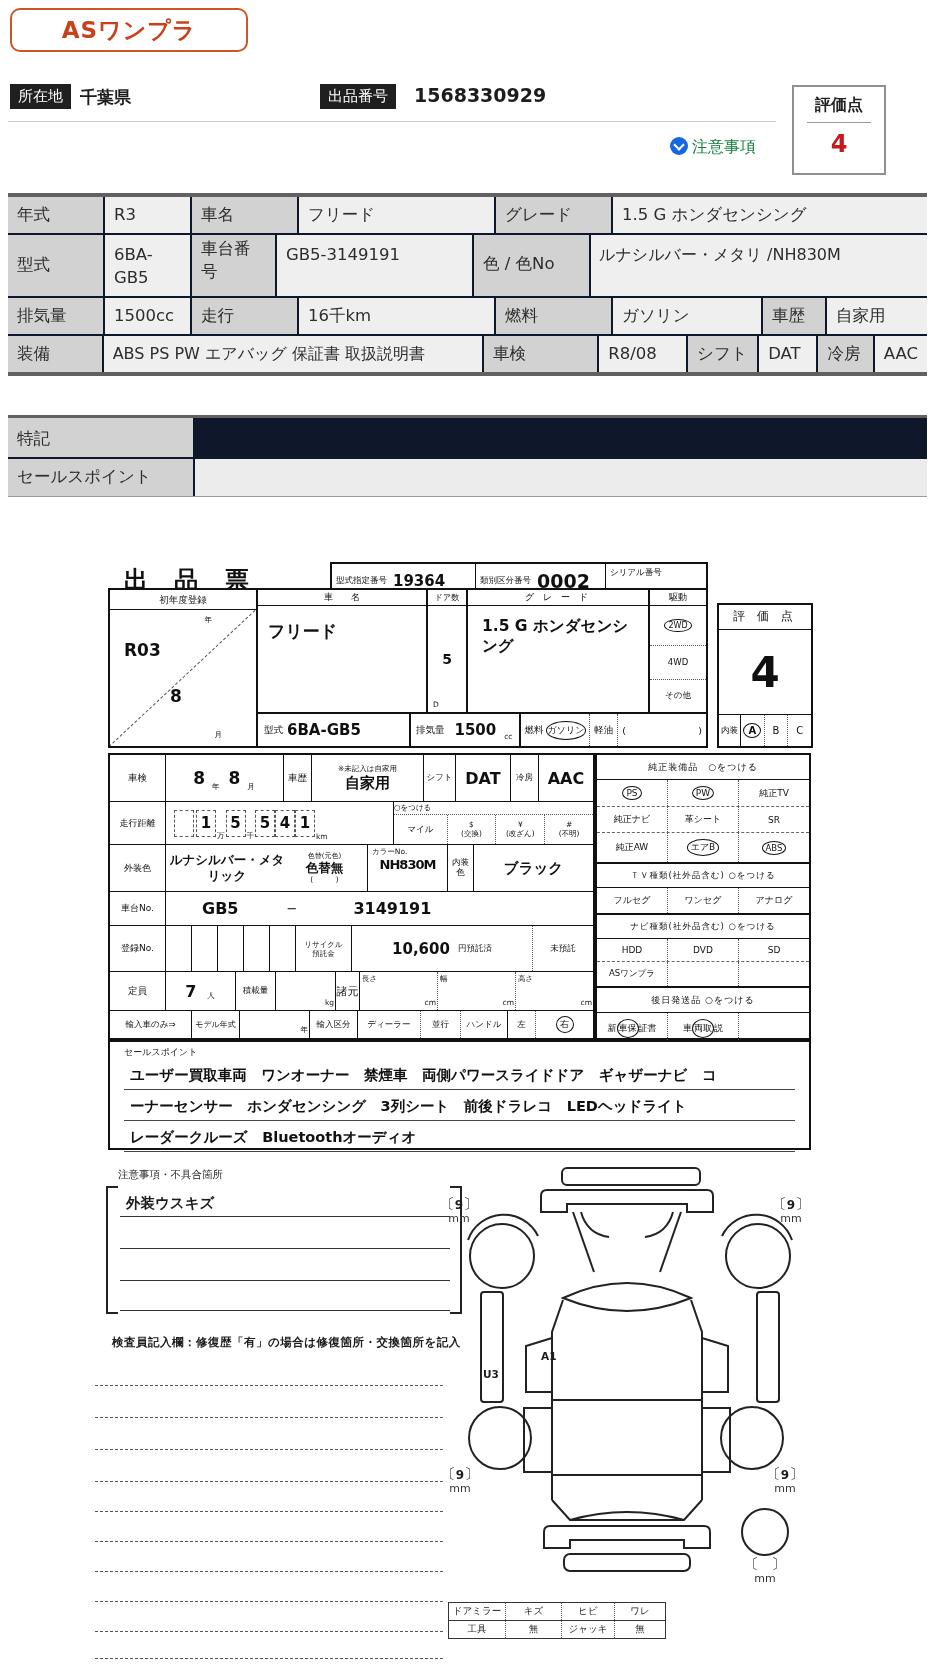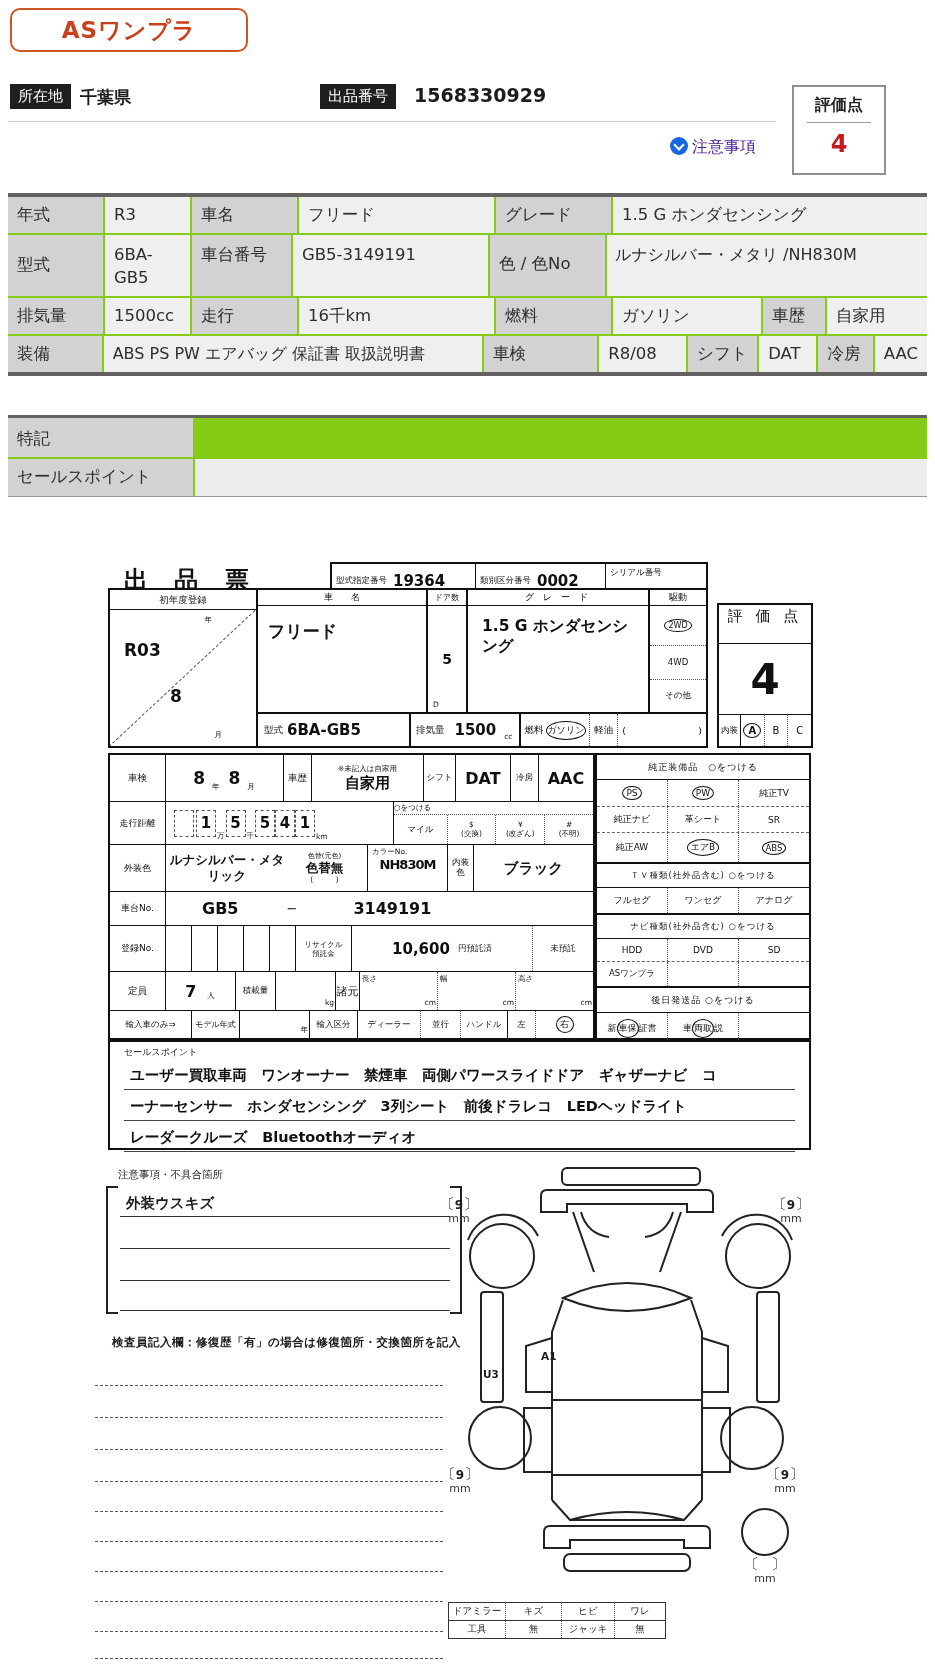--- a/index.html
+++ b/index.html
@@ -11,23 +11,23 @@
 .ctr{display:flex;align-items:center;justify-content:center}
 .b{font-weight:bold}
 .chip{background:#1f1f1f;color:#fff;font-size:15px;padding:3px 8px;display:inline-block}
 .badge{border:2px solid #cf5426;border-radius:10px;color:#c8411c;font-size:23px;font-weight:bold;letter-spacing:1px}
 .scorebox{border:2px solid #8f8f8f;background:#fff}
 .scorebox .lab{font-size:16px;font-weight:bold;text-align:center;padding:8px 0 6px;color:#222}
 .scorebox .dv{border-top:1px solid #9a9a9a;margin:0 13px}
 .scorebox .val{font-size:24px;font-weight:bold;text-align:center;padding:7px 0;color:#c41a1f}
 .chev{width:18px;height:18px;border-radius:50%;background:#1766e2;position:relative;display:inline-block;vertical-align:-3px;margin-right:4px}
 .chev::after{content:"";position:absolute;left:5px;top:4px;width:6px;height:6px;border-right:2px solid #fff;border-bottom:2px solid #fff;transform:rotate(45deg)}
-.notice{color:#4c1d95;font-size:16px;text-decoration:none}
-
-.stable{background:#84cc16}
+.notice{color:#15803d;font-size:16px;text-decoration:none}
+
+.stable{background:#0f172a}
 .srow{display:flex;margin-top:2px}
 .srow:first-child{margin-top:0}
 .scell{font-size:16.5px;color:#2d2d2d;padding:7px 9px;display:flex;align-items:center;margin-left:2px;line-height:1.35}
 .scell:first-child{margin-left:0}
 .lab1{background:#d2d2d2}
 .val1{background:#efefef}
 
 .sheet,.sheet *{color:#101010}
 .shbx{border:2.5px solid #111;background:#fff}
 .shdr{font-size:9px;text-align:center}
@@ -90,21 +90,21 @@
       <div class="scell lab1" style="width:95px">年式</div>
       <div class="scell val1" style="width:85px">R3</div>
       <div class="scell lab1" style="width:105px">車名</div>
       <div class="scell val1" style="width:195px">フリード</div>
       <div class="scell lab1" style="width:115px">グレード</div>
       <div class="scell val1" style="flex:1">1.5 G ホンダセンシング</div>
     </div>
     <div class="srow">
       <div class="scell lab1" style="width:95px">型式</div>
       <div class="scell val1" style="width:85px;align-items:flex-start;padding-top:9px">6BA-GB5</div>
-      <div class="scell lab1" style="width:99px;align-items:flex-start;padding-top:9px">車台番号</div>
+      <div class="scell lab1" style="width:83px;align-items:flex-start;padding-top:3px">車台番号</div>
       <div class="scell val1" style="width:195px;align-items:flex-start;padding-top:9px">GB5-3149191</div>
       <div class="scell lab1" style="width:115px;align-items:flex-start;padding-top:18px">色 / 色No</div>
       <div class="scell val1" style="flex:1;align-items:flex-start;padding-top:9px;padding-left:8px;padding-right:4px;font-size:16px">ルナシルバー・メタリ /NH830M</div>
     </div>
     <div class="srow">
       <div class="scell lab1" style="width:95px">排気量</div>
       <div class="scell val1" style="width:85px">1500cc</div>
       <div class="scell lab1" style="width:105px">走行</div>
       <div class="scell val1" style="width:195px">16千km</div>
       <div class="scell lab1" style="width:115px">燃料</div>
@@ -138,29 +138,29 @@
 
     <div class="a b" style="left:124px;top:564px;font-size:24px;letter-spacing:9px">出 品 票</div>
 
     <div class="a shbx flx" style="left:330px;top:562px;width:378px;height:37px;border-width:2px">
       <div class="flx br" style="width:144px;align-items:center;padding:0 4px">
         <span class="sm">型式指定番号</span>
         <span class="b" style="font-size:15px;margin-left:6px">19364</span>
       </div>
       <div class="flx br" style="width:130px;align-items:center;padding:0 4px">
         <span class="sm">類別区分番号</span>
-        <span class="b" style="font-size:15px;margin-left:6px">0002</span>
+        <span class="b" style="font-size:19px;margin-left:6px">0002</span>
       </div>
       <div class="flx" style="flex:1;align-items:flex-start;padding:3px 4px">
         <span class="sm">シリアル番号</span>
       </div>
     </div>
 
     <div class="a shbx col" style="left:717px;top:603px;width:96px;height:145px">
-      <div class="shdr sb" style="height:39px;line-height:23px;font-size:15px;letter-spacing:4px">評 価 点</div>
+      <div class="shdr sb" style="height:25px;line-height:23px;font-size:12px;letter-spacing:4px">評 価 点</div>
       <div class="ctr sb b" style="flex:1;font-size:42px">4</div>
       <div class="flx" style="height:31px;align-items:center">
         <div class="ctr" style="width:22px;height:100%;font-size:8.5px;line-height:1.15;border-right:1px solid #111;text-align:center">内装</div>
         <div class="ctr" style="flex:1">
             <span class="circ b" style="font-size:10px">A</span>
           </div>
         <div class="ctr dl" style="flex:1;height:100%;font-size:10px">B</div>
         <div class="ctr dl" style="flex:1;height:100%;font-size:10px">C</div>
       </div>
     </div>

